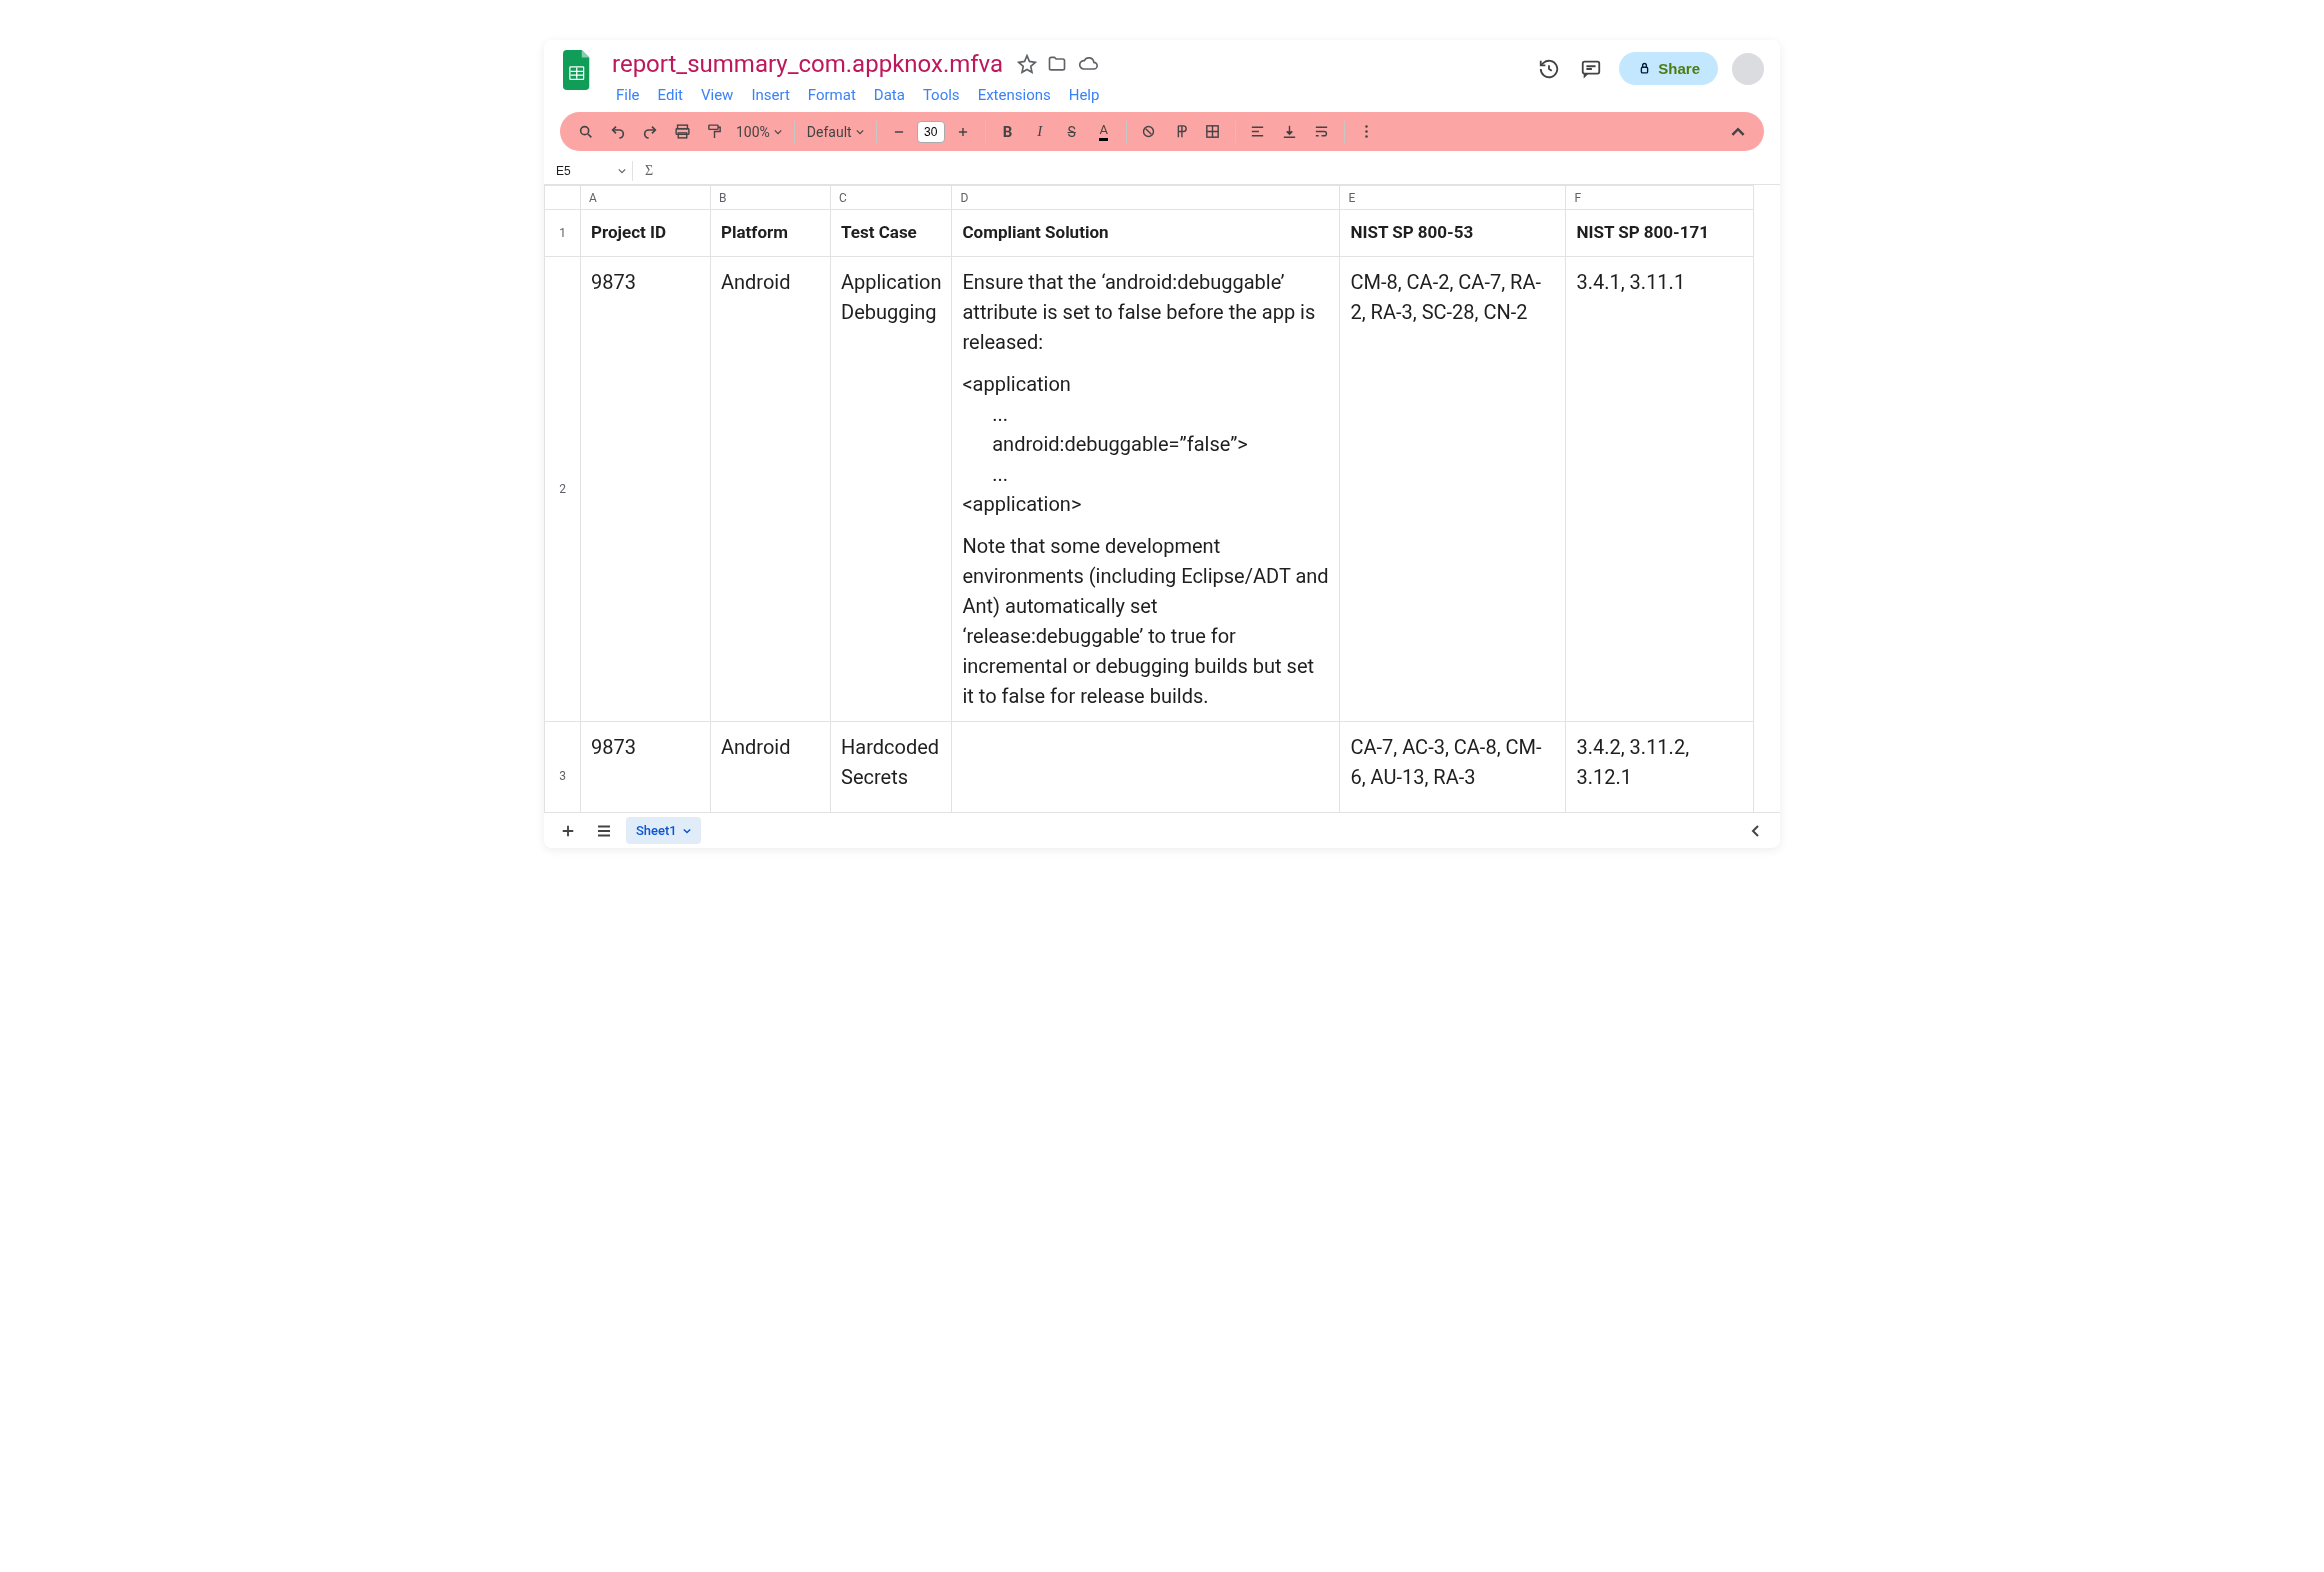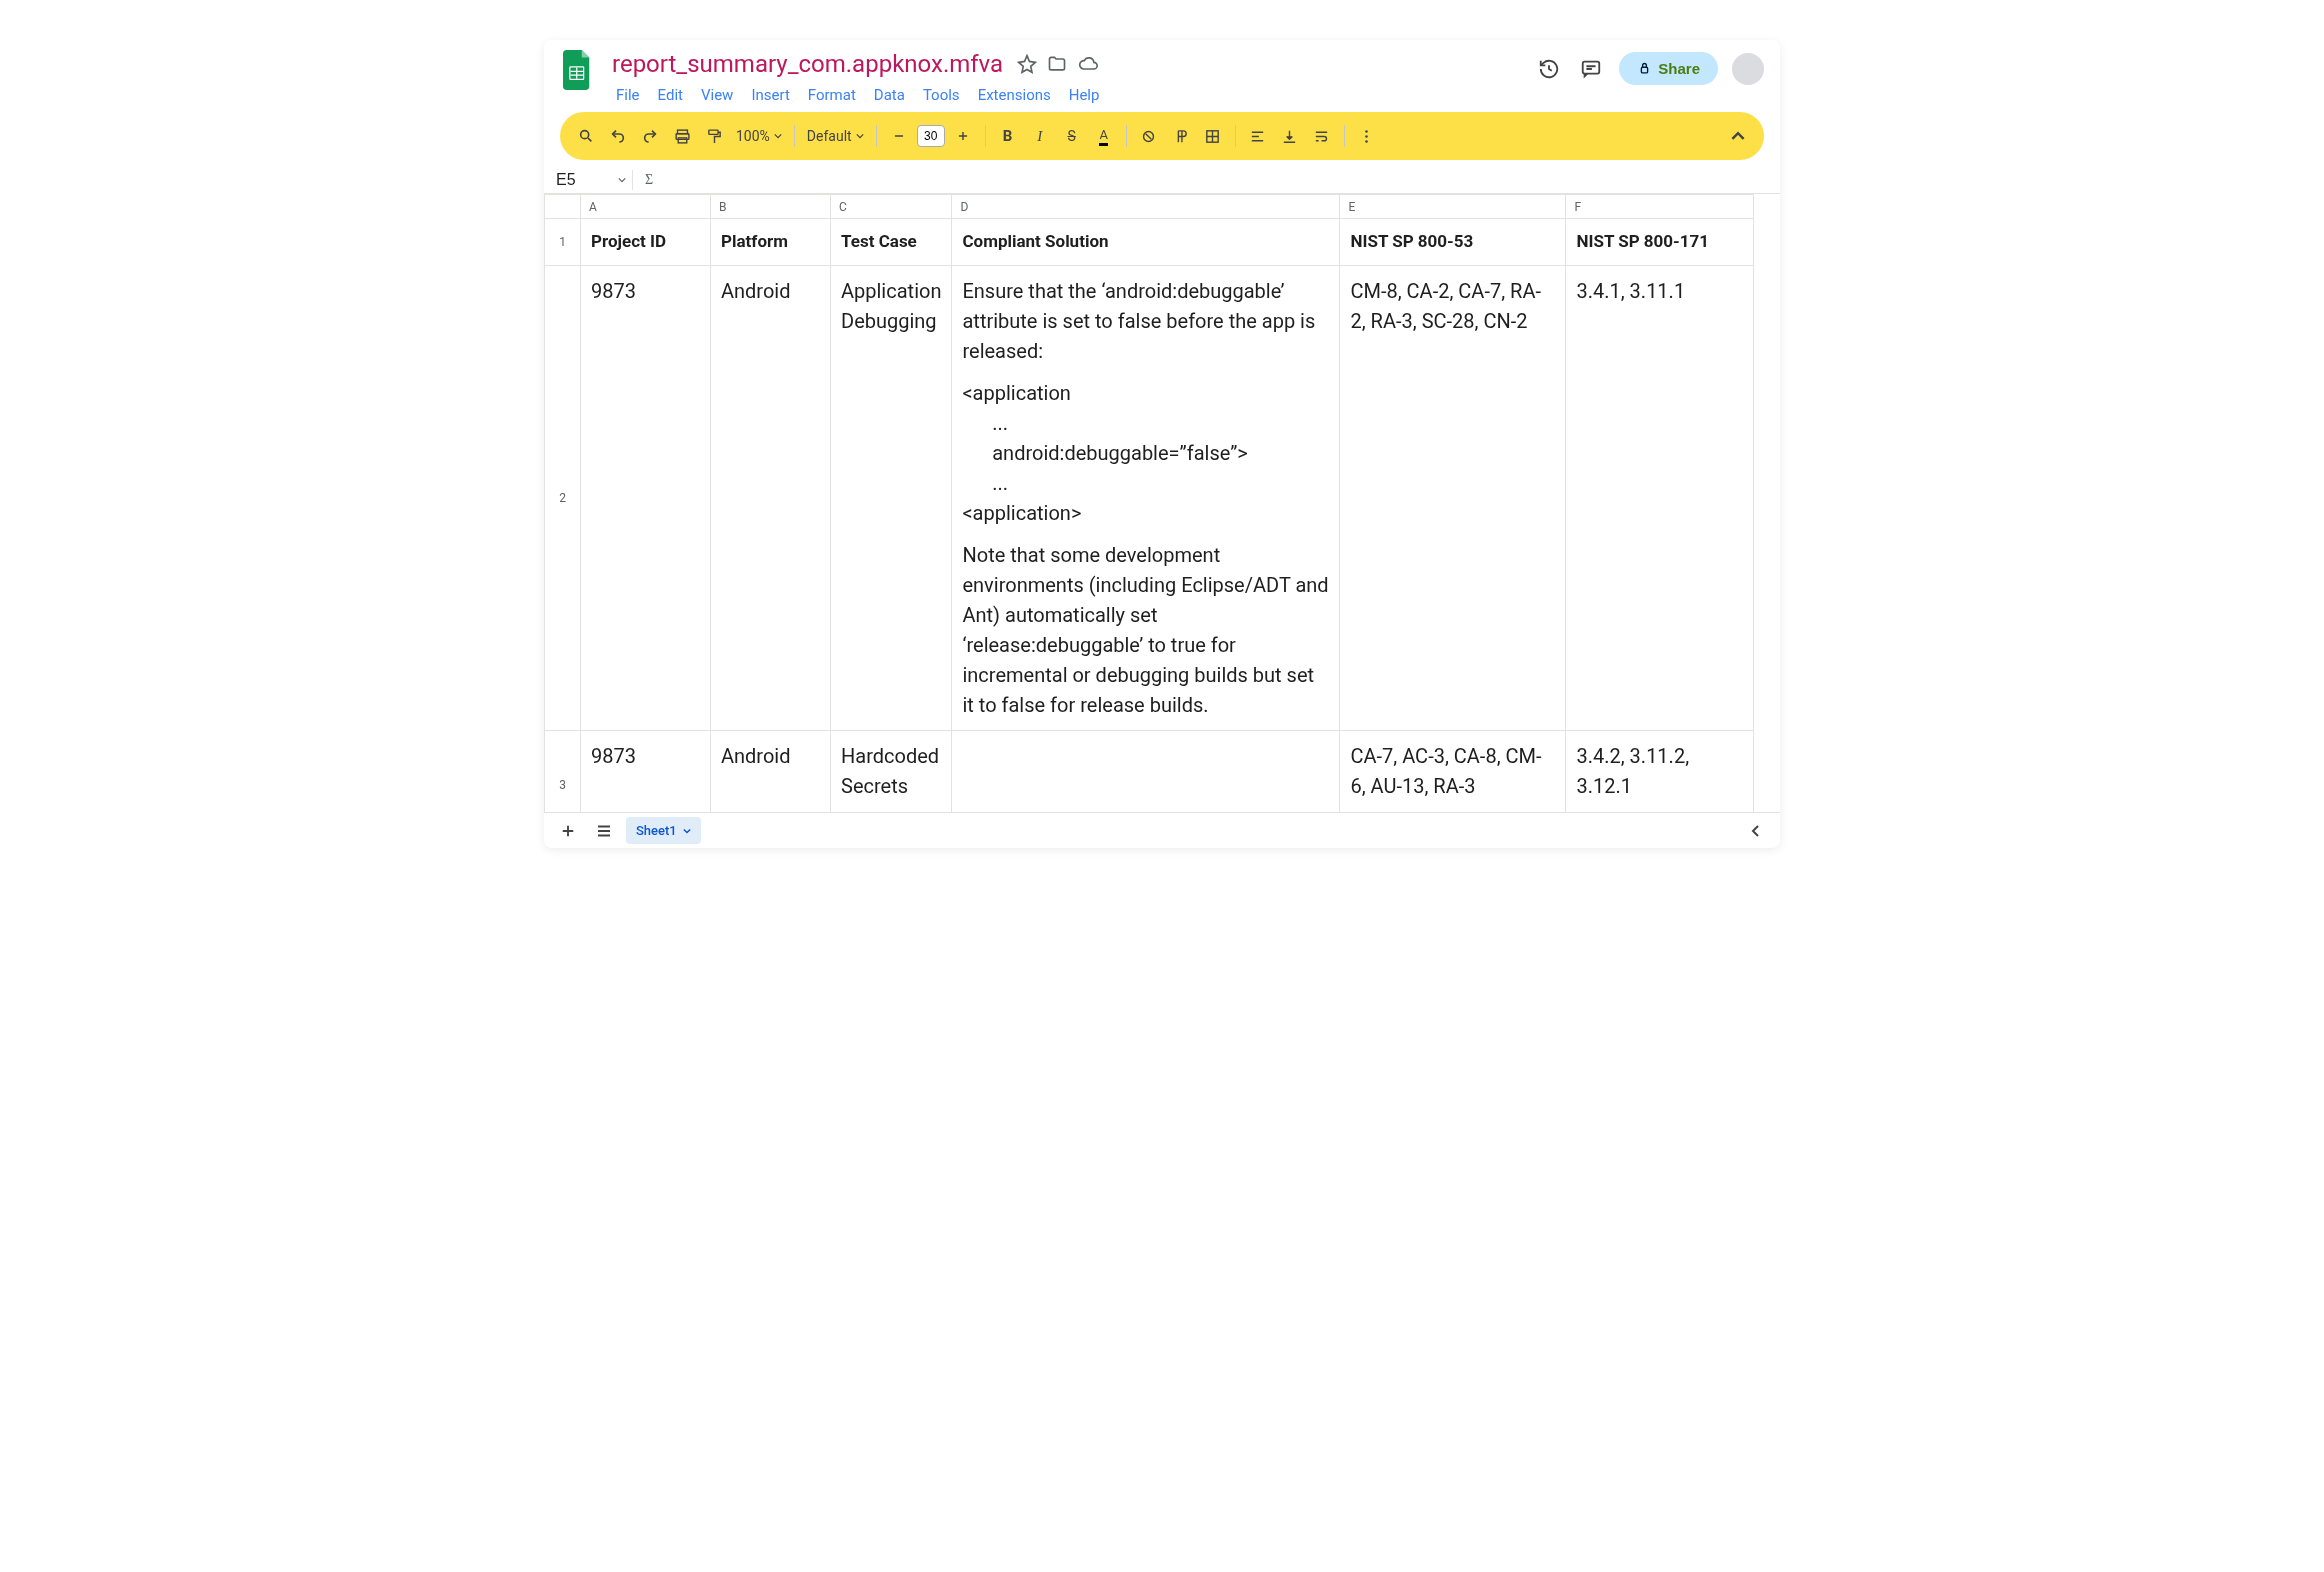--- a/index.html
+++ b/index.html
@@ -17,31 +17,31 @@
 .title-icon { color:#5f6368; cursor:pointer; display:inline-flex; }
 .menubar { display:flex; gap:2px; margin-top:2px; }
 .menu-item { padding:4px 8px; border-radius:4px; font-size:15px; color:#3b82f6; cursor:pointer; }
 .header-right { display:flex; align-items:center; gap:14px; padding-top:4px; }
 .hdr-btn { width:28px; height:28px; display:flex; align-items:center; justify-content:center; color:#444; cursor:pointer; border-radius:50%; }
 .share-btn { background:#c2e7ff; color:#4d7c0f; border:none; border-radius:22px; padding:8px 18px; font-size:15px; font-weight:700; display:flex; align-items:center; gap:6px; cursor:pointer; }
 .avatar { width:32px; height:32px; border-radius:50%; background:#dadce0; }
 
 
 .toolbar-wrap { padding:4px 16px 6px 16px; }
-.toolbar { background:#fde047; border-radius:24px; height:48px; display:flex; align-items:center; padding:0 12px; gap:4px; }
+.toolbar { background:#fca5a5; border-radius:24px; height:39px; display:flex; align-items:center; padding:0 12px; gap:4px; }
 .tb-btn { width:28px; height:28px; display:flex; align-items:center; justify-content:center; color:#444; cursor:pointer; border-radius:4px; }
 .tb-sep { width:1px; height:22px; background:#c7c7c7; margin:0 4px; }
 .tb-text { font-size:14px; color:#444; padding:0 4px; display:flex; align-items:center; gap:4px; cursor:pointer; }
 .tb-input { width:28px; height:22px; border:1px solid #aaa; border-radius:4px; text-align:center; font-size:12px; background:#fff; }
 .tb-collapse { margin-left:auto; }
 .tb-underline { border-bottom:3px solid #000; padding-bottom:1px; }
 
 
 .namebox-row { display:flex; align-items:center; border-bottom:1px solid #e1e3e1; height:28px; padding:0 0 0 8px; gap:6px; }
-.namebox { width:60px; font-size:16px; color:#1f1f1f; border:none; background:transparent; padding:2px 4px; }
+.namebox { width:60px; font-size:12px; color:#1f1f1f; border:none; background:transparent; padding:2px 4px; }
 .nb-sep { width:1px; height:20px; background:#e1e3e1; }
 .fx { color:#5f6368; font-family:serif; font-size:14px; padding:0 6px; }
 
 
 .grid { flex:1; overflow:auto; position:relative; }
 table.sheet { border-collapse:collapse; table-layout:fixed; }
 .colhdr, .rowhdr, .corner { background:#fff; font-size:12px; color:#5f6368; font-weight:400; text-align:center; border:1px solid #e1e3e1; position:sticky; }
 .corner { width:36px; height:24px; top:0; left:0; z-index:3; }
 .colhdr { height:24px; top:0; z-index:2; padding-left:8px; text-align:left; }
 .rowhdr { width:36px; left:0; z-index:1; vertical-align:middle; }

